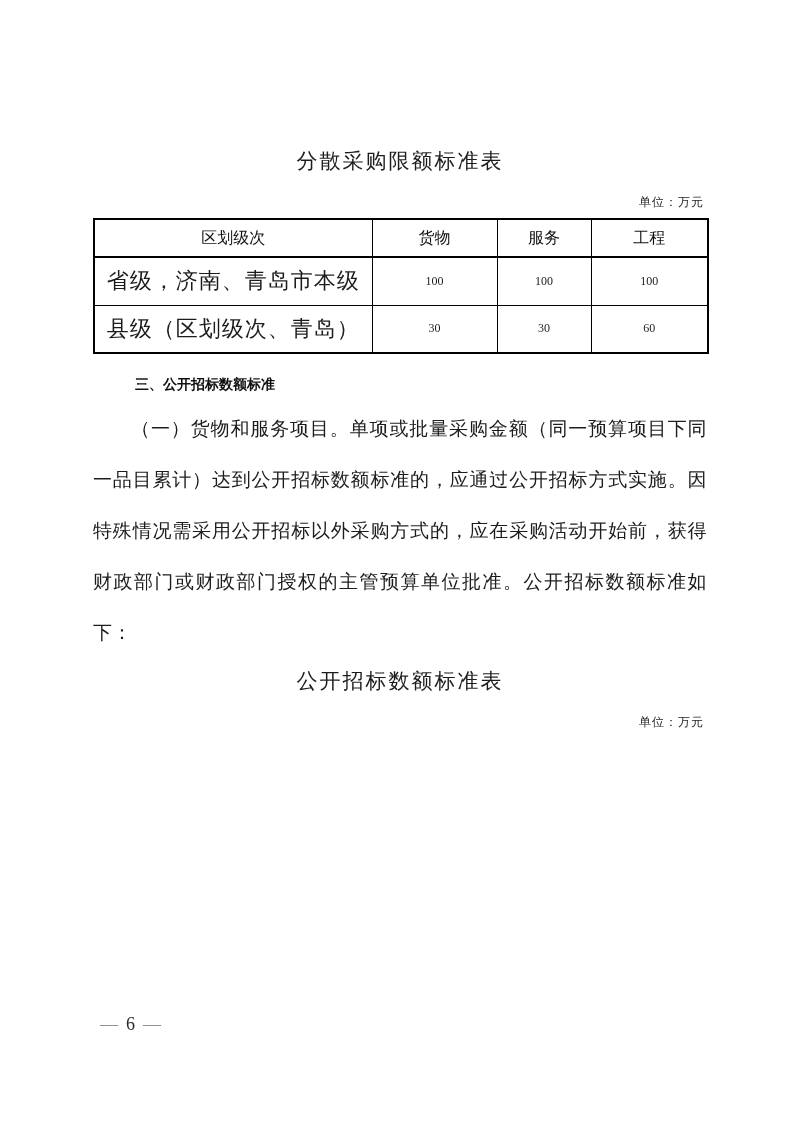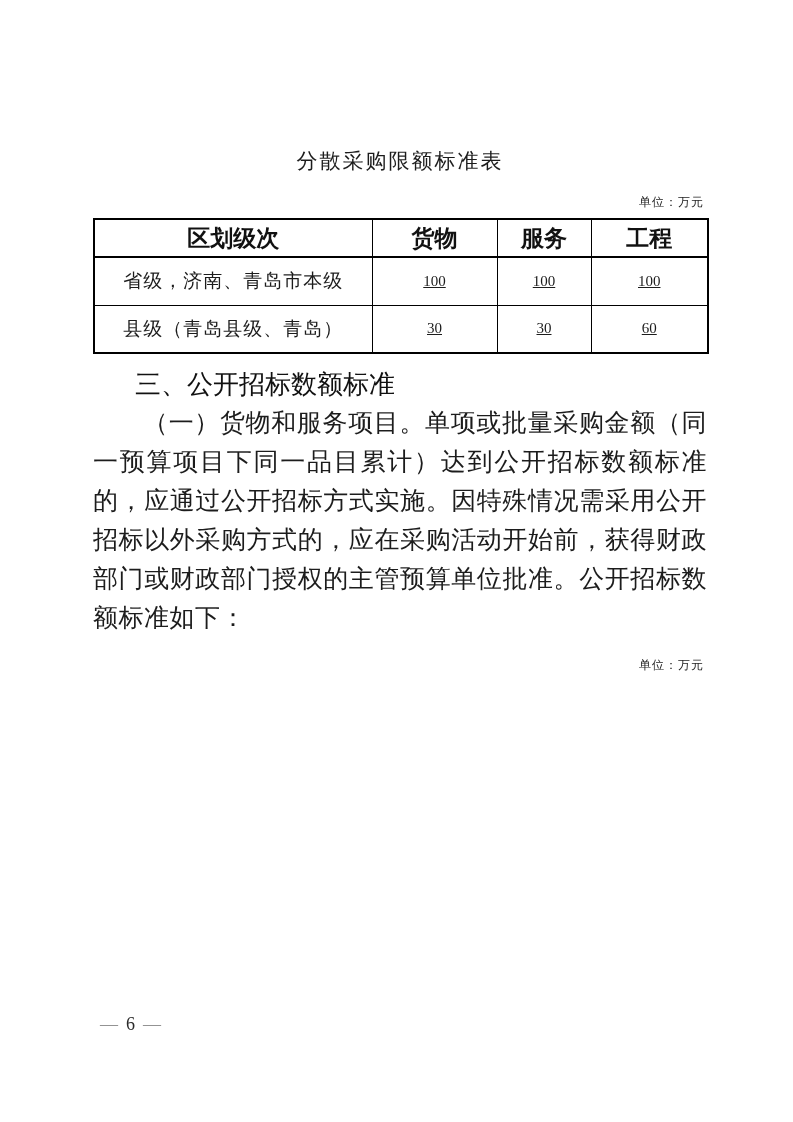--- a/index.html
+++ b/index.html
@@ -45,44 +45,44 @@
   }
   table.std-table th,
   table.std-table td {
     border: 1px solid #000;
     text-align: center;
     vertical-align: middle;
   }
   table.std-table th {
     border-bottom: 2px solid #000;
     font-family: "Liberation Sans", "DejaVu Sans", sans-serif;
-    font-weight: bold;
-    font-size: 23px;
+    font-weight: normal;
+    font-size: 16px;
     color: #111;
   }
   #table1 th { height: 38px; }
   #table1 td { height: 48px; }
   #table2 th { height: 47px; }
   #table2 td { height: 48px; }
   #table2 tr:last-child td { height: 50px; }
-  td.label-cell { font-size: 19px; letter-spacing: 1px; }
-  td.num-cell { font-size: 15px; text-decoration: underline; }
+  td.label-cell { font-size: 22px; letter-spacing: 1px; }
+  td.num-cell { font-size: 12px; }
   .section-heading {
     margin-top: 17px;
     padding-left: 42px;
     font-family: "Liberation Sans", "DejaVu Sans", sans-serif;
-    font-weight: normal;
-    font-size: 26px;
+    font-weight: bold;
+    font-size: 14px;
     line-height: 27px;
     color: #111;
   }
   .body-para {
     margin-top: 5px;
-    font-size: 25px;
-    line-height: 39px;
+    font-size: 19px;
+    line-height: 51px;
     text-align: justify;
     text-indent: 2em;
     letter-spacing: 0.5px;
   }
   .body-para.second { margin-top: 16px; }
   .table-title.second { margin-top: 10px; }
   .page-footer {
     position: absolute;
     left: 100px;
     top: 1014px;
@@ -119,32 +119,33 @@
         <th>服务</th>
         <th>工程</th>
       </tr>
       <tr>
         <td class="label-cell">省级，济南、青岛市本级</td>
         <td class="num-cell">100</td>
         <td class="num-cell">100</td>
         <td class="num-cell">100</td>
       </tr>
       <tr>
-        <td class="label-cell">县级（青岛县级、青岛）</td>
+        <td class="label-cell">县级（区划级次、青岛）</td>
         <td class="num-cell">30</td>
         <td class="num-cell">30</td>
         <td class="num-cell">60</td>
       </tr>
     </tbody>
       </table>
 
     <div class="section-heading">三、公开招标数额标准</div>
 
     <div class="body-para">（一）货物和服务项目。单项或批量采购金额（同一预算项目下同一品目累计）达到公开招标数额标准的，应通过公开招标方式实施。因特殊情况需采用公开招标以外采购方式的，应在采购活动开始前，获得财政部门或财政部门授权的主管预算单位批准。公开招标数额标准如下：</div>
 
+    <div class="table-title second">公开招标数额标准表</div>
 
     <div class="unit-label">单位：万元</div>
 
     <table class="std-table" id="table2">
       <colgroup>
         <col style="width:287px">
           <col style="width:170px">
           <col style="width:157px">
       </colgroup>
       <tbody>

